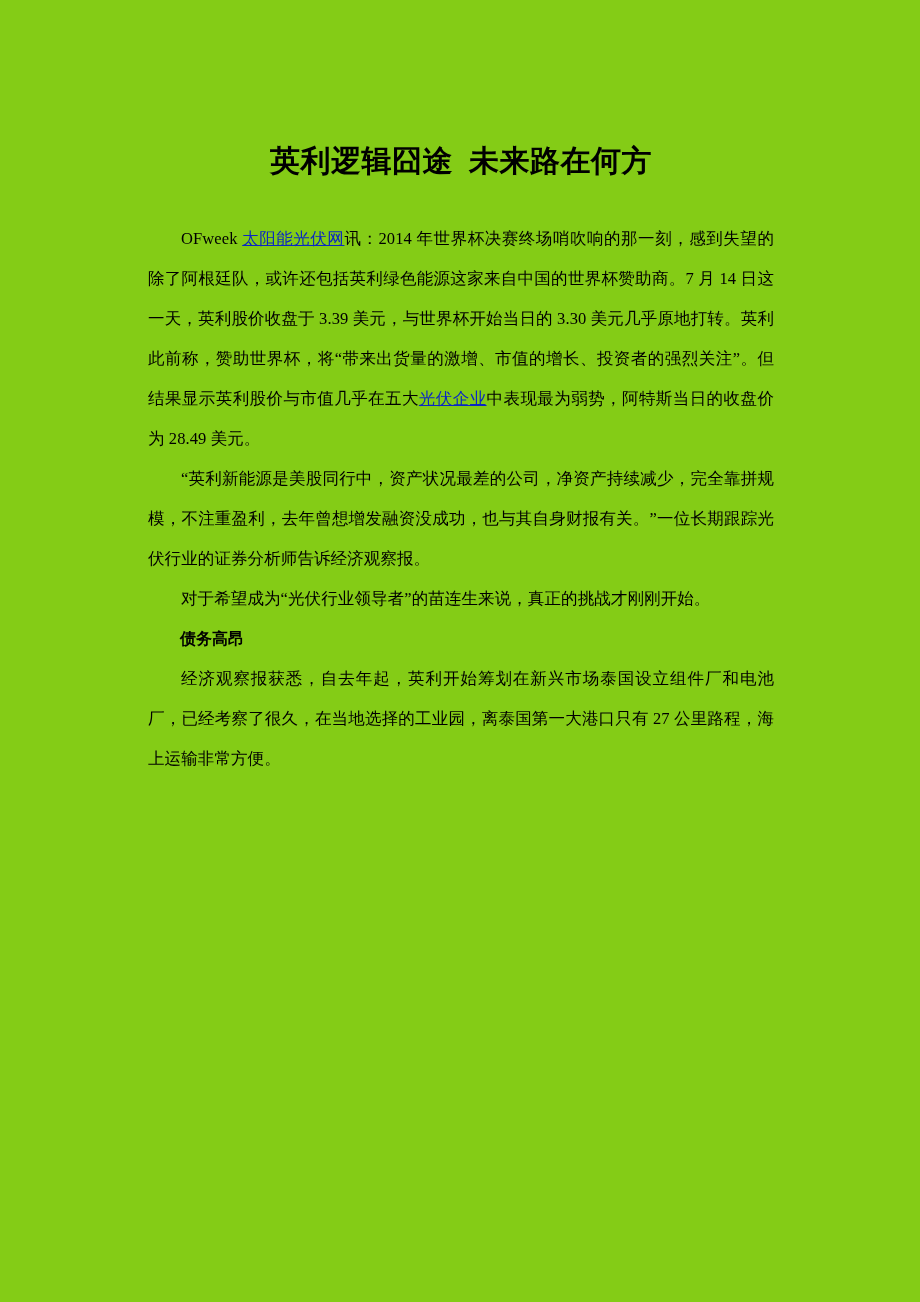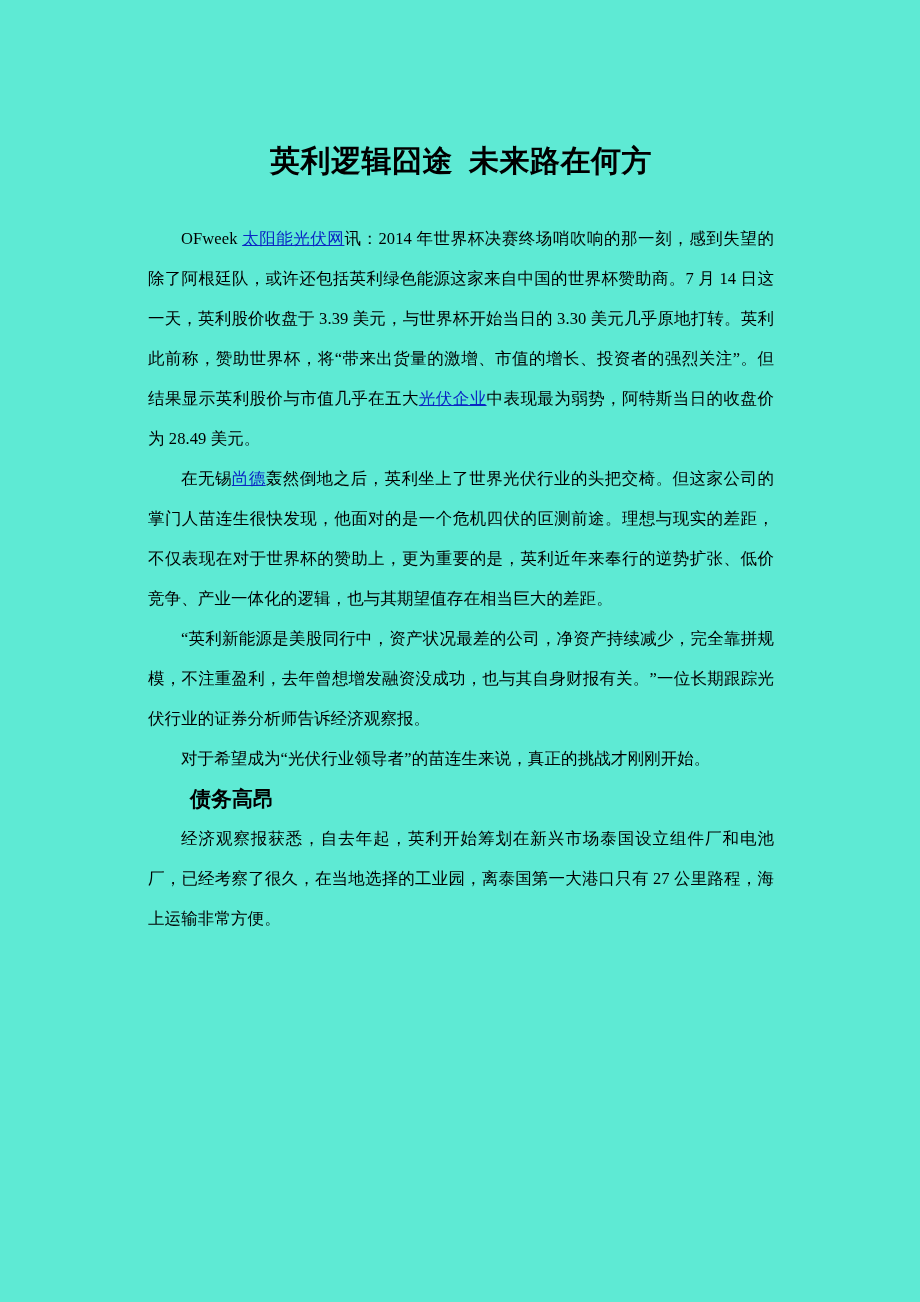--- a/index.html
+++ b/index.html
@@ -11,21 +11,21 @@
     width: 920px;
     height: 1302px;
     overflow: hidden;
     font-family: "Liberation Serif", "DejaVu Serif", serif;
     color: #000000;
   }
   .page {
     position: relative;
     width: 920px;
     height: 1302px;
-    background: #5eead4;
+    background: #84cc16;
     box-sizing: border-box;
     padding: 0;
   }
   .content {
     position: absolute;
     left: 148px;
     top: 0;
     width: 626px;
   }
   .doc-title {
@@ -56,21 +56,21 @@
     text-indent: 2em;
     color: #000000;
     letter-spacing: 0.1px;
   }
   p.para + p.para {
     margin-top: 0;
   }
   h2.subhead {
     margin: 0;
     padding: 0;
-    font-size: 21px;
+    font-size: 16px;
     line-height: 40px;
     font-weight: bold;
     text-indent: 2em;
     color: #000000;
   }
   a.inline-link {
     color: #0a27c4;
     text-decoration: underline;
   }
 </style>
@@ -80,21 +80,20 @@
 <div class="page">
   <div class="content">
 
     <h1 class="doc-title">
       <span>英利逻辑囧途</span><span class="title-gap"></span><span>未来路在何方</span>
     </h1>
 
     <div class="body-block">
       <div id="paras-before">
           <p class="para"><span>OFweek </span><a class="inline-link" href="#" style="color: rgb(10, 39, 196);">太阳能光伏网</a><span>讯：2014 年世界杯决赛终场哨吹响的那一刻，感到失望的除了阿根廷队，或许还包括英利绿色能源这家来自中国的世界杯赞助商。7 月 14 日这一天，英利股价收盘于 3.39 美元，与世界杯开始当日的 3.30 美元几乎原地打转。英利此前称，赞助世界杯，将“带来出货量的激增、市值的增长、投资者的强烈关注”。但结果显示英利股价与市值几乎在五大</span><a class="inline-link" href="#" style="color: rgb(10, 39, 196);">光伏企业</a><span>中表现最为弱势，阿特斯当日的收盘价为 28.49 美元。</span></p>
-          <p class="para"><span>在无锡</span><a class="inline-link" href="#" style="color: rgb(10, 39, 196);">尚德</a><span>轰然倒地之后，英利坐上了世界光伏行业的头把交椅。但这家公司的掌门人苗连生很快发现，他面对的是一个危机四伏的叵测前途。理想与现实的差距，不仅表现在对于世界杯的赞助上，更为重要的是，英利近年来奉行的逆势扩张、低价竞争、产业一体化的逻辑，也与其期望值存在相当巨大的差距。</span></p>
           <p class="para"><span>“英利新能源是美股同行中，资产状况最差的公司，净资产持续减少，完全靠拼规模，不注重盈利，去年曾想增发融资没成功，也与其自身财报有关。”一位长期跟踪光伏行业的证券分析师告诉经济观察报。</span></p>
           <p class="para"><span>对于希望成为“光伏行业领导者”的苗连生来说，真正的挑战才刚刚开始。</span></p>
         </div>
       <h2 class="subhead">债务高昂</h2>
       <div id="paras-after">
           <p class="para"><span>经济观察报获悉，自去年起，英利开始筹划在新兴市场泰国设立组件厂和电池厂，已经考察了很久，在当地选择的工业园，离泰国第一大港口只有 27 公里路程，海上运输非常方便。</span></p>
         </div>
     </div>
 
   </div>

